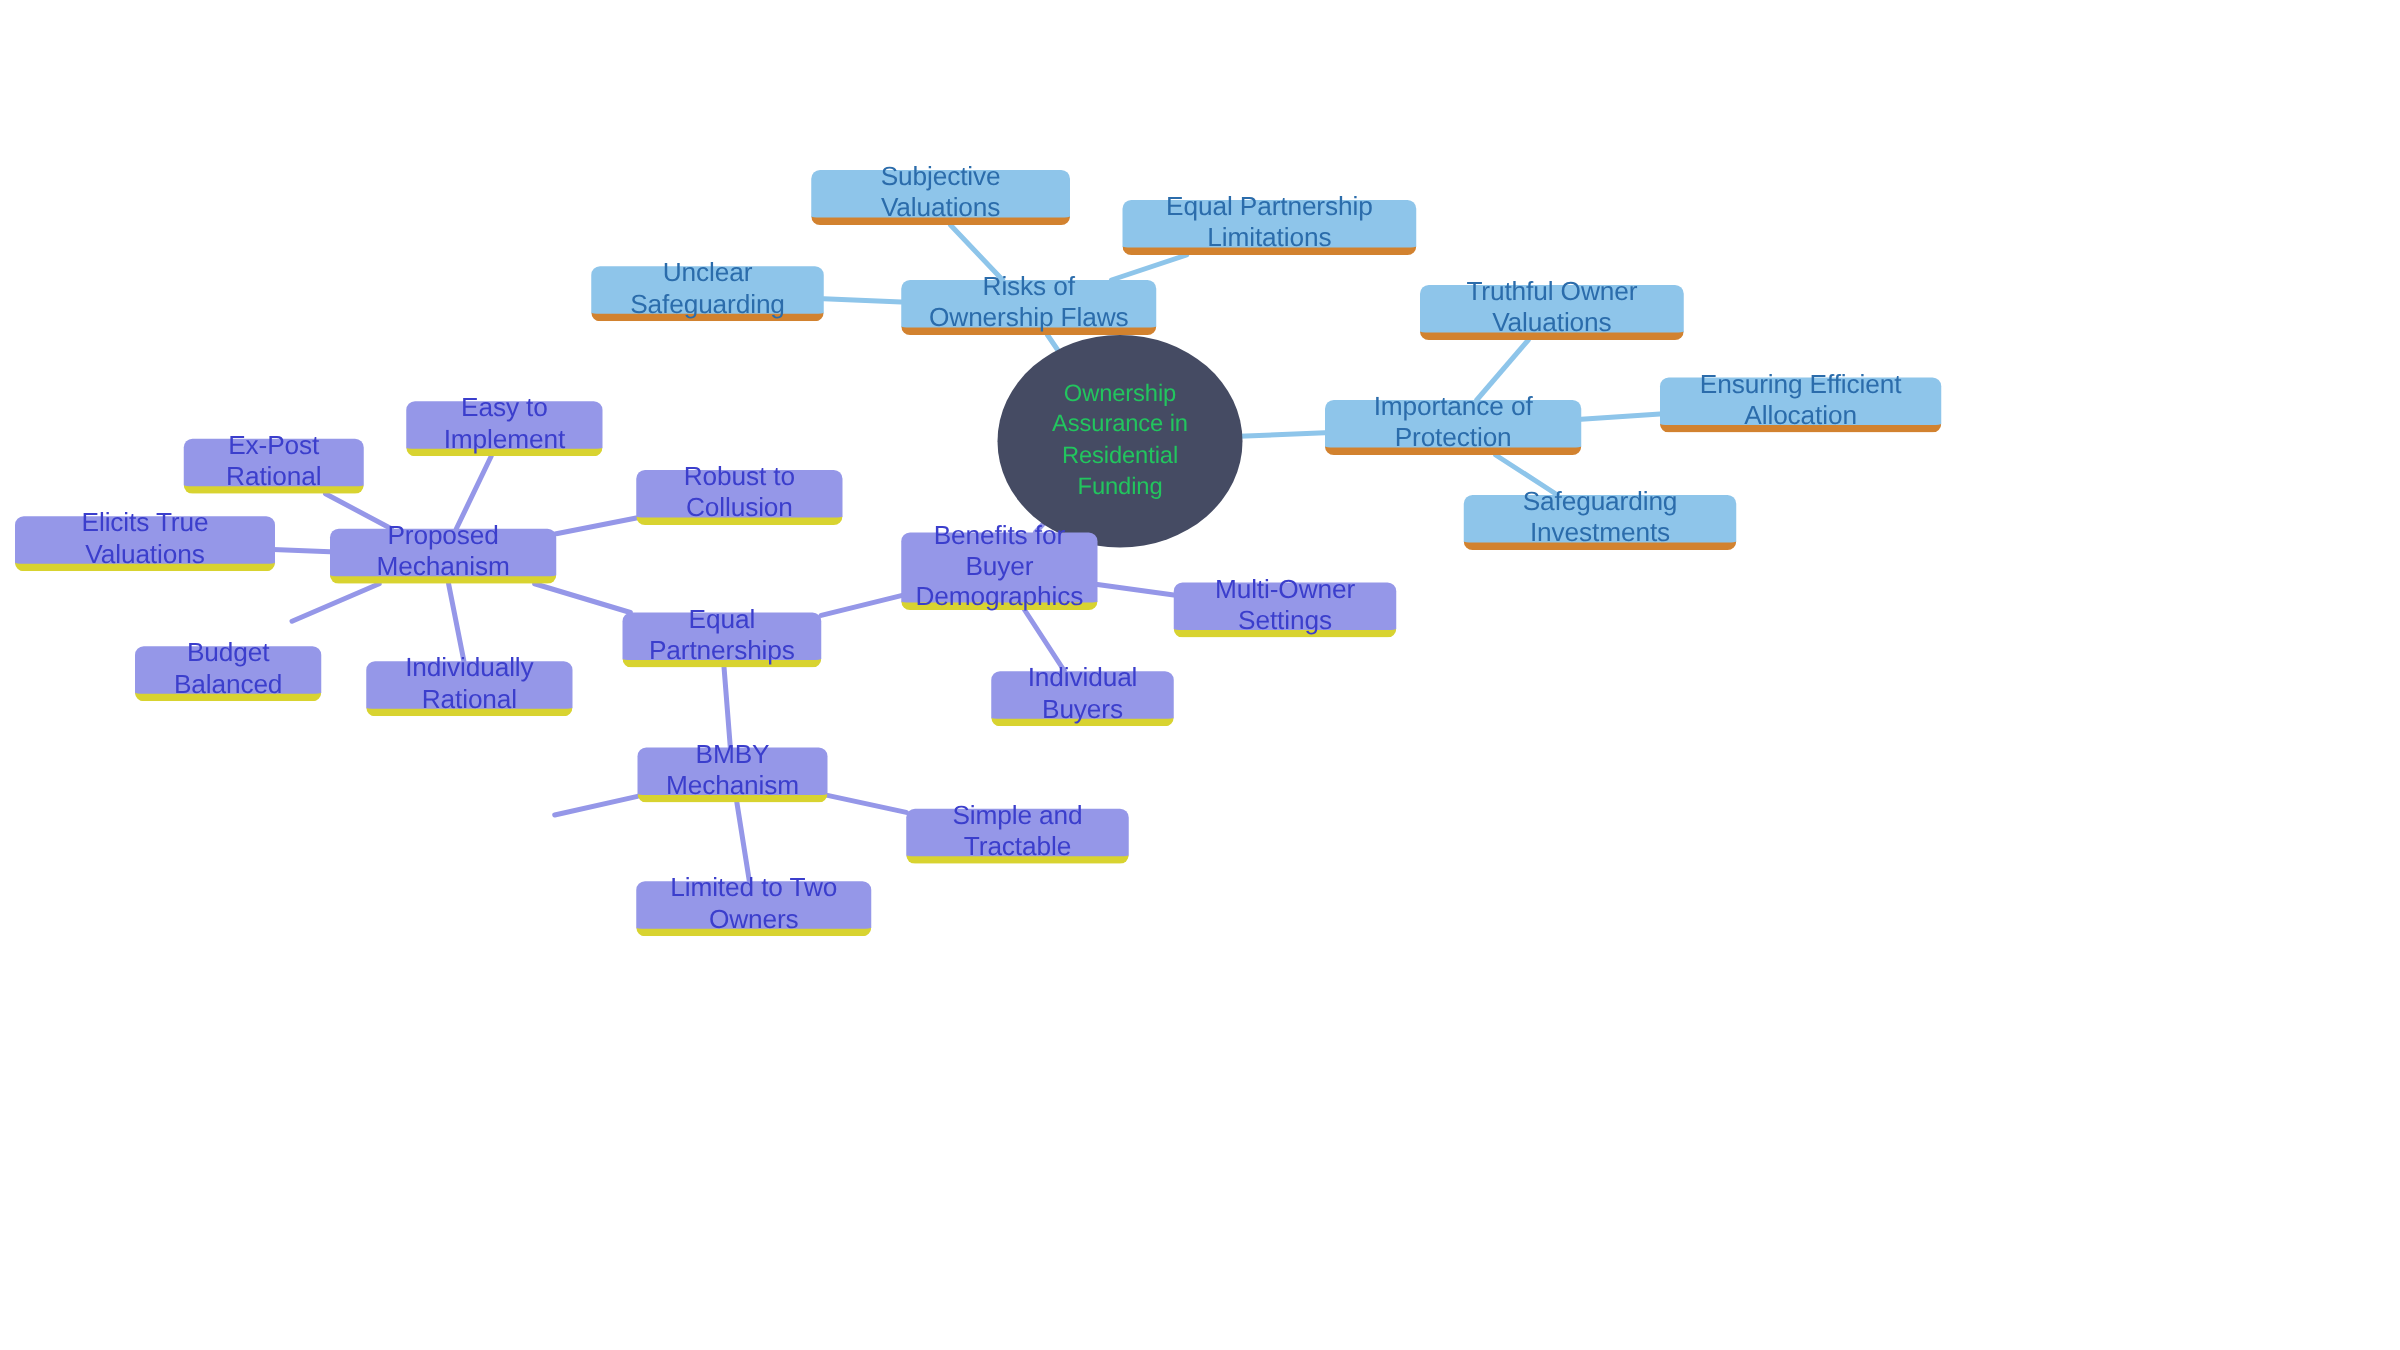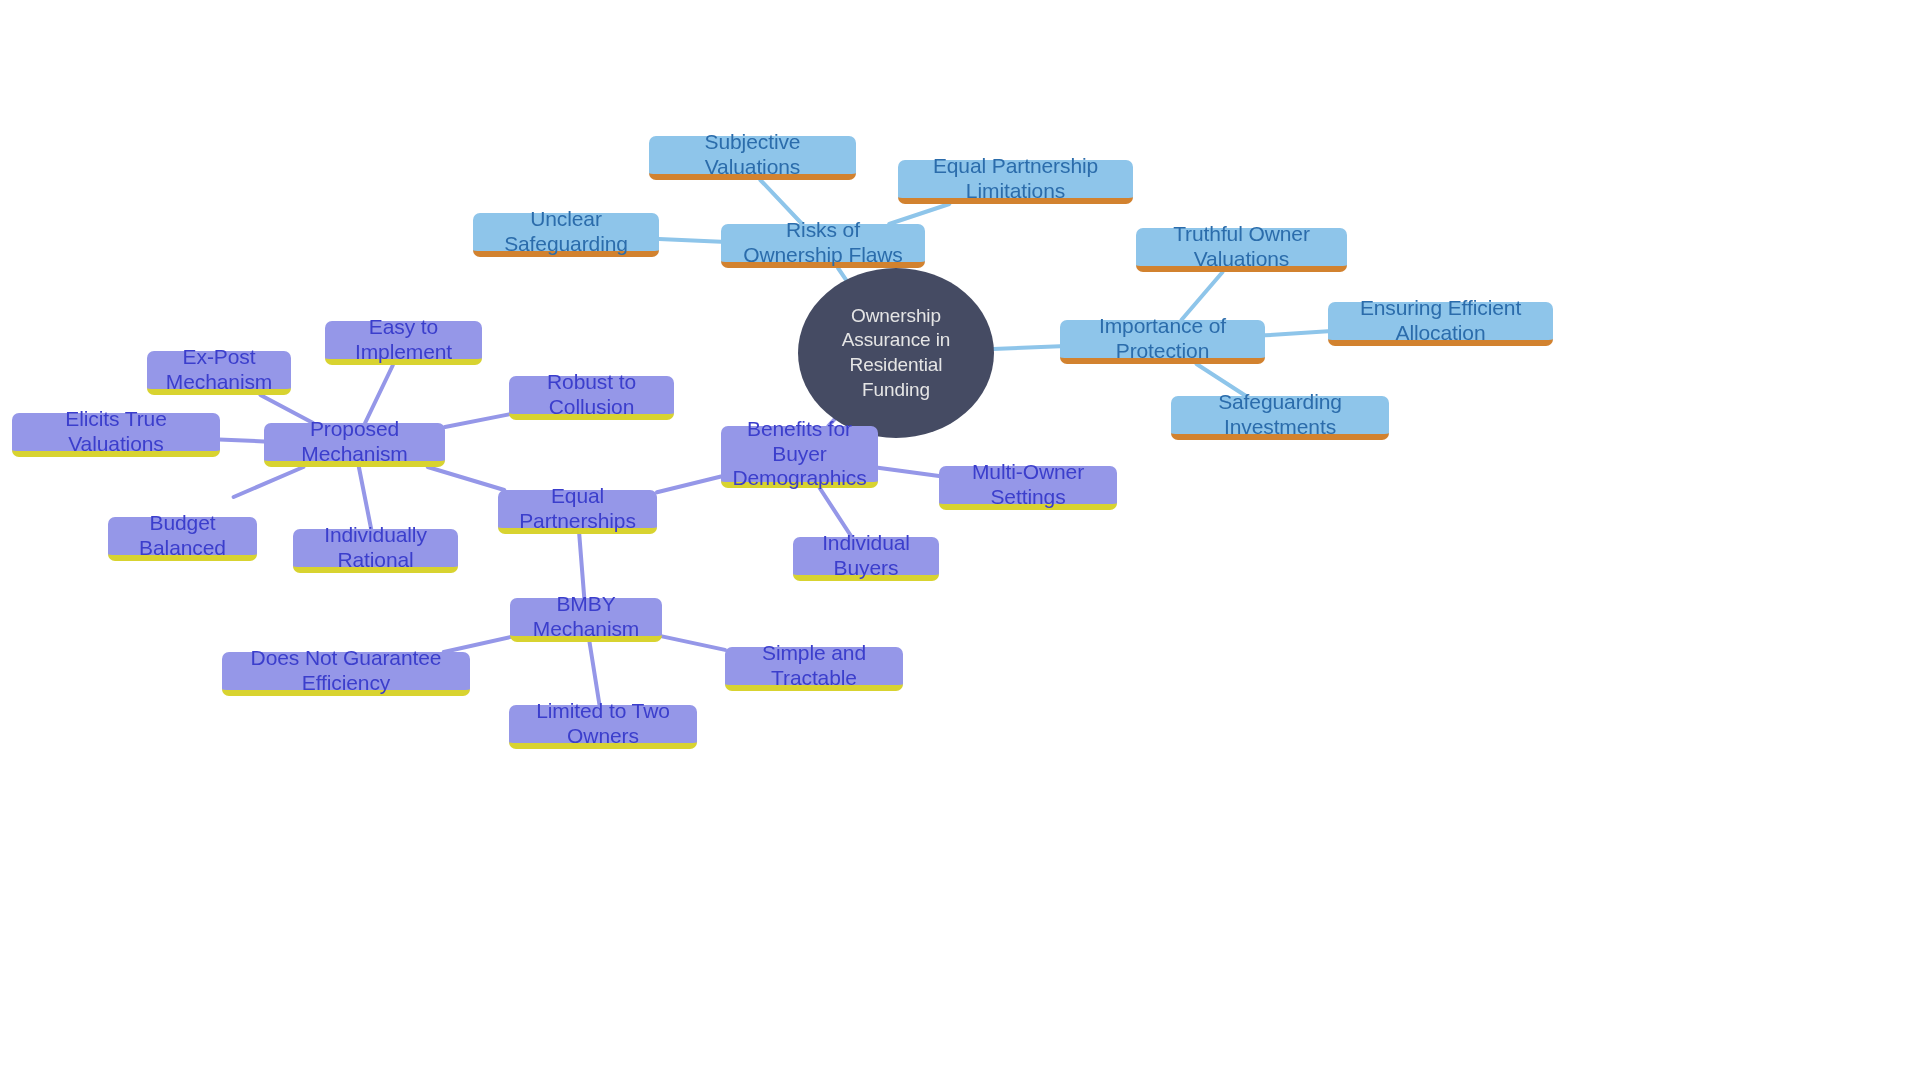--- a/index.html
+++ b/index.html
@@ -59,21 +59,21 @@
   }
   .node.purple {
     background: #9597e8;
     color: #3b3ecc;
     border-bottom: 6px solid #d8d330;
     font-size: 21px;
   }
   .node.center {
     border-radius: 50%;
     background: #454b63;
-    color: #e5e5e5;
+    color: #22c55e;
     border: none;
     font-size: 19px;
     line-height: 1.3;
     padding: 0 24px;
   }
 </style>
 </head>
 <body>
 
 <div id="canvas">
@@ -107,29 +107,28 @@
 Residential Funding</span></div>
       <div class="node blue" style="left: 721px; top: 224px; width: 204px; height: 44px;"><span>Risks of Ownership Flaws</span></div>
       <div class="node blue" style="left: 649px; top: 136px; width: 207px; height: 44px;"><span>Subjective Valuations</span></div>
       <div class="node blue" style="left: 473px; top: 213px; width: 186px; height: 44px;"><span>Unclear Safeguarding</span></div>
       <div class="node blue" style="left: 898px; top: 160px; width: 235px; height: 44px;"><span>Equal Partnership Limitations</span></div>
       <div class="node blue" style="left: 1060px; top: 320px; width: 205px; height: 44px;"><span>Importance of Protection</span></div>
       <div class="node blue" style="left: 1136px; top: 228px; width: 211px; height: 44px;"><span>Truthful Owner Valuations</span></div>
       <div class="node blue" style="left: 1328px; top: 302px; width: 225px; height: 44px;"><span>Ensuring Efficient Allocation</span></div>
       <div class="node blue" style="left: 1171px; top: 396px; width: 218px; height: 44px;"><span>Safeguarding Investments</span></div>
       <div class="node purple" style="left: 264px; top: 423px; width: 181px; height: 44px;"><span>Proposed Mechanism</span></div>
-      <div class="node purple" style="left: 147px; top: 351px; width: 144px; height: 44px;"><span>Ex-Post Mechanism</span></div>
+      <div class="node purple" style="left: 147px; top: 351px; width: 144px; height: 44px;"><span>Ex-Post Rational</span></div>
       <div class="node purple" style="left: 325px; top: 321px; width: 157px; height: 44px;"><span>Easy to Implement</span></div>
       <div class="node purple" style="left: 12px; top: 413px; width: 208px; height: 44px;"><span>Elicits True Valuations</span></div>
       <div class="node purple" style="left: 108px; top: 497px; width: 149px; height: 44px; margin-top: 20px;"><span>Budget Balanced</span></div>
       <div class="node purple" style="left: 293px; top: 529px; width: 165px; height: 44px;"><span>Individually Rational</span></div>
       <div class="node purple" style="left: 509px; top: 376px; width: 165px; height: 44px;"><span>Robust to Collusion</span></div>
       <div class="node purple" style="left: 498px; top: 490px; width: 159px; height: 44px;"><span>Equal Partnerships</span></div>
       <div class="node purple" style="left: 721px; top: 426px; width: 157px; height: 62px;"><span>Benefits for Buyer
 Demographics</span></div>
       <div class="node purple" style="left: 939px; top: 466px; width: 178px; height: 44px;"><span>Multi-Owner Settings</span></div>
       <div class="node purple" style="left: 793px; top: 537px; width: 146px; height: 44px;"><span>Individual Buyers</span></div>
       <div class="node purple" style="left: 510px; top: 598px; width: 152px; height: 44px;"><span>BMBY Mechanism</span></div>
-      <div class="node purple" style="left: 222px; top: 652px; width: 248px; height: 44px;"><span>Does Not Guarantee Efficiency</span></div>
       <div class="node purple" style="left: 509px; top: 705px; width: 188px; height: 44px;"><span>Limited to Two Owners</span></div>
       <div class="node purple" style="left: 725px; top: 647px; width: 178px; height: 44px;"><span>Simple and Tractable</span></div>
     </div>
 </div>
 
 </body></html>

